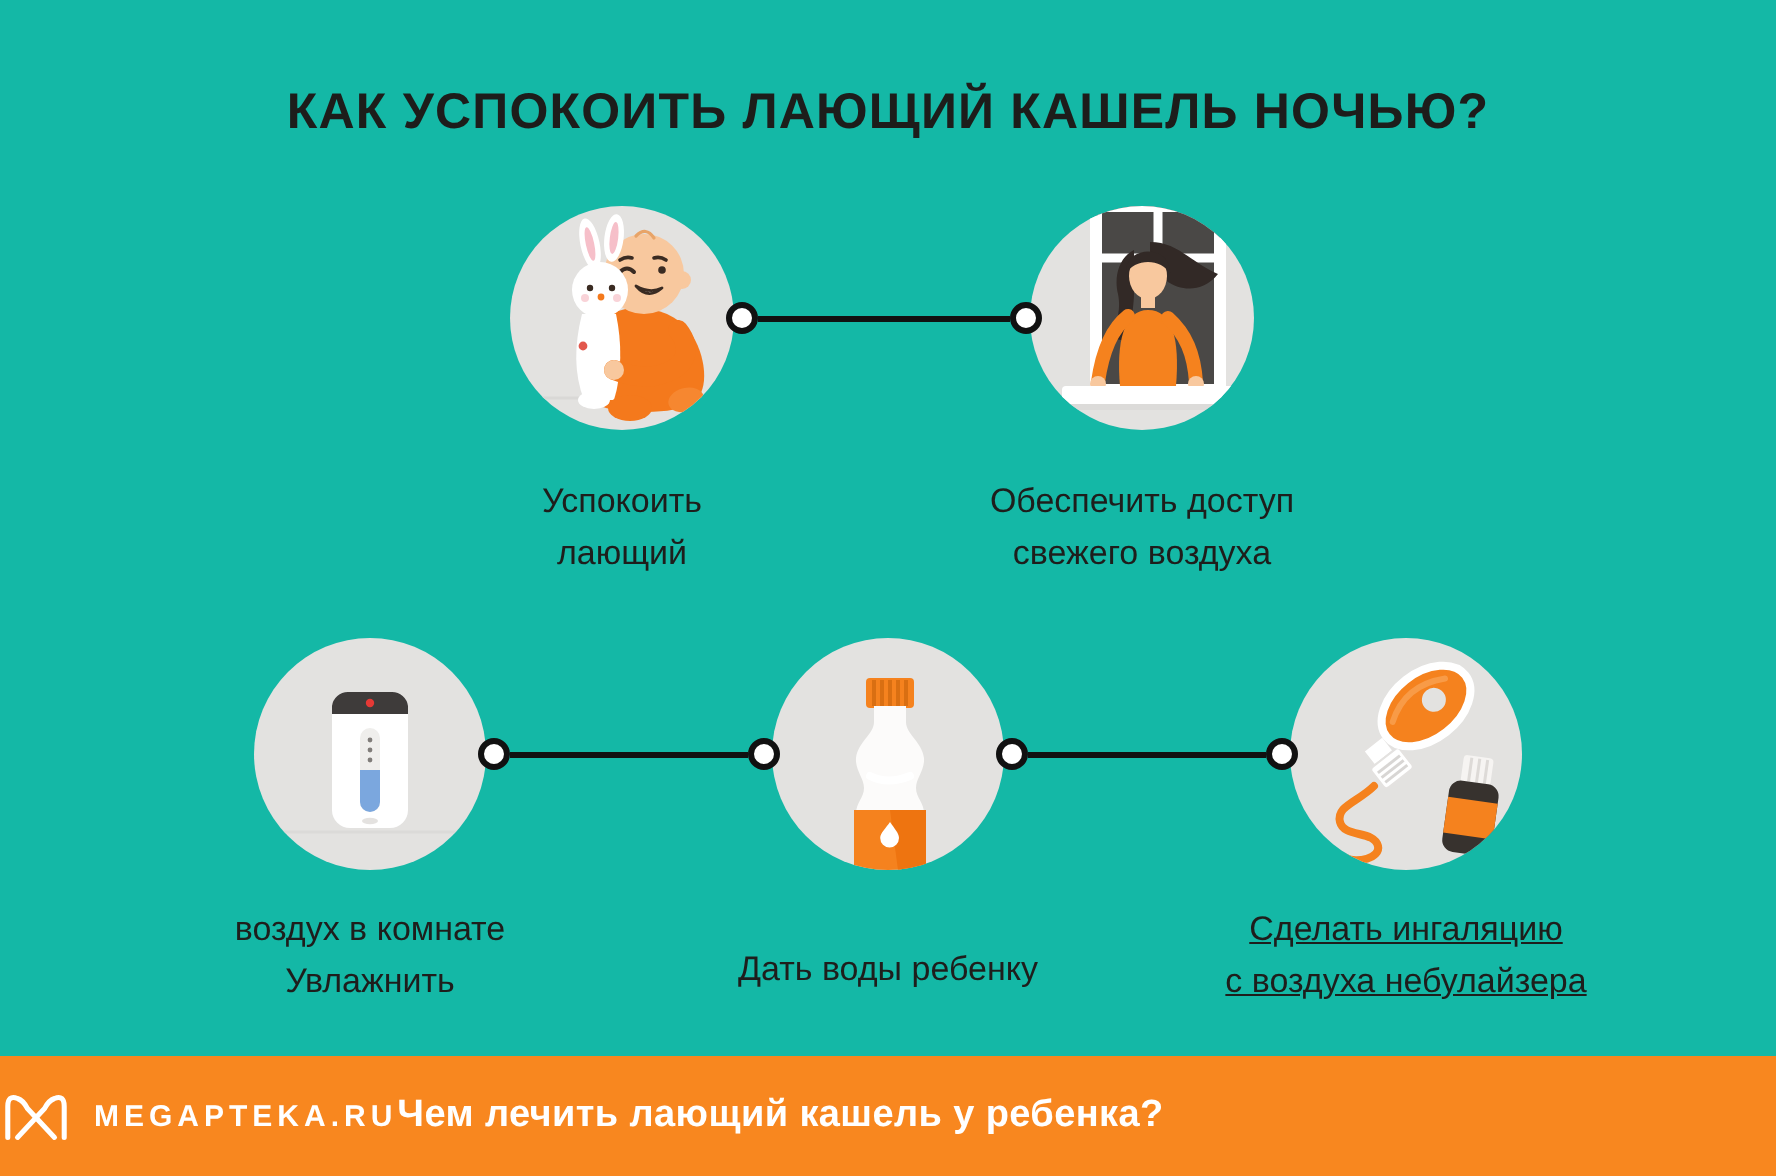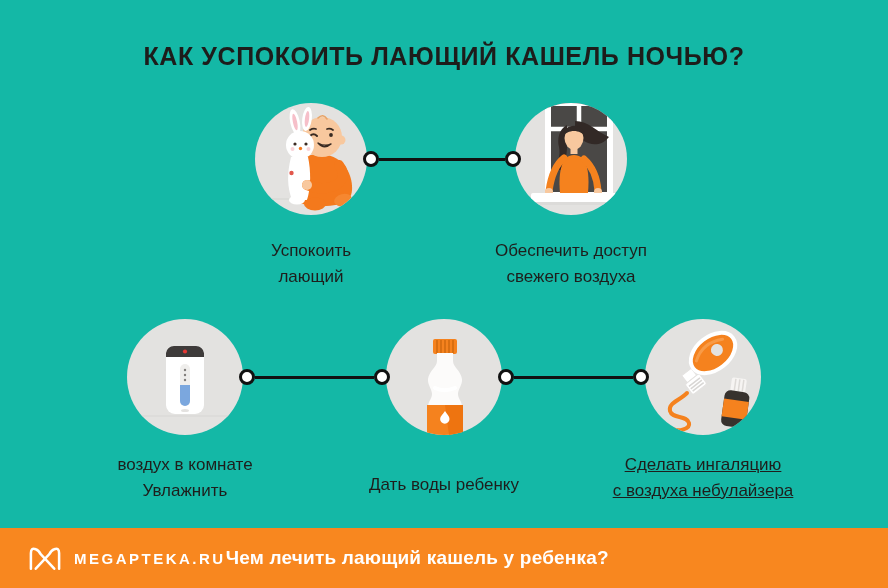--- a/index.html
+++ b/index.html
@@ -36,21 +36,21 @@
   .conn-top{left:363px;top:151px;width:158px;}
   .conn-b1{left:239px;top:369px;width:151px;}
   .conn-b2{left:498px;top:369px;width:151px;}
   .node{
     width:10px;height:10px;border:3px solid #111;border-radius:50%;
     background:#fff;flex:0 0 auto;
   }
   .wire{flex:1 1 auto;height:3px;background:#111;}
   .footer{
     position:absolute;left:0;top:528px;width:888px;height:60px;background:#F8871F;
-    display:flex;align-items:center;box-sizing:border-box;padding-left:27px;
+    display:flex;align-items:center;box-sizing:border-box;
   }
   .brand{
     color:#fff;font-weight:bold;font-size:15px;letter-spacing:2.5px;margin-left:11px;
   }
   .tagline{
     color:#fff;font-weight:bold;font-size:19px;letter-spacing:.2px;
   }
 </style>
 </head>
 <body>

